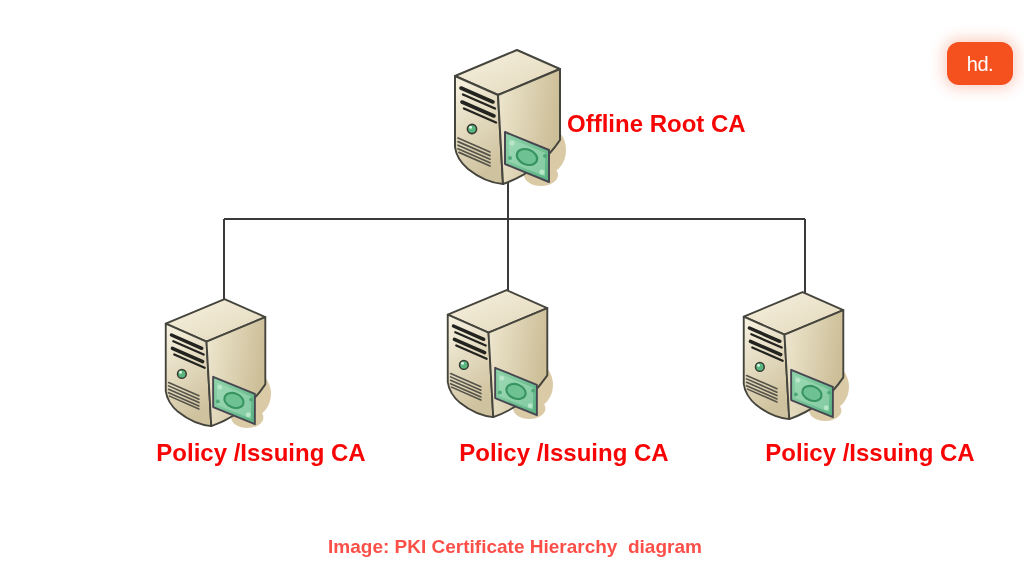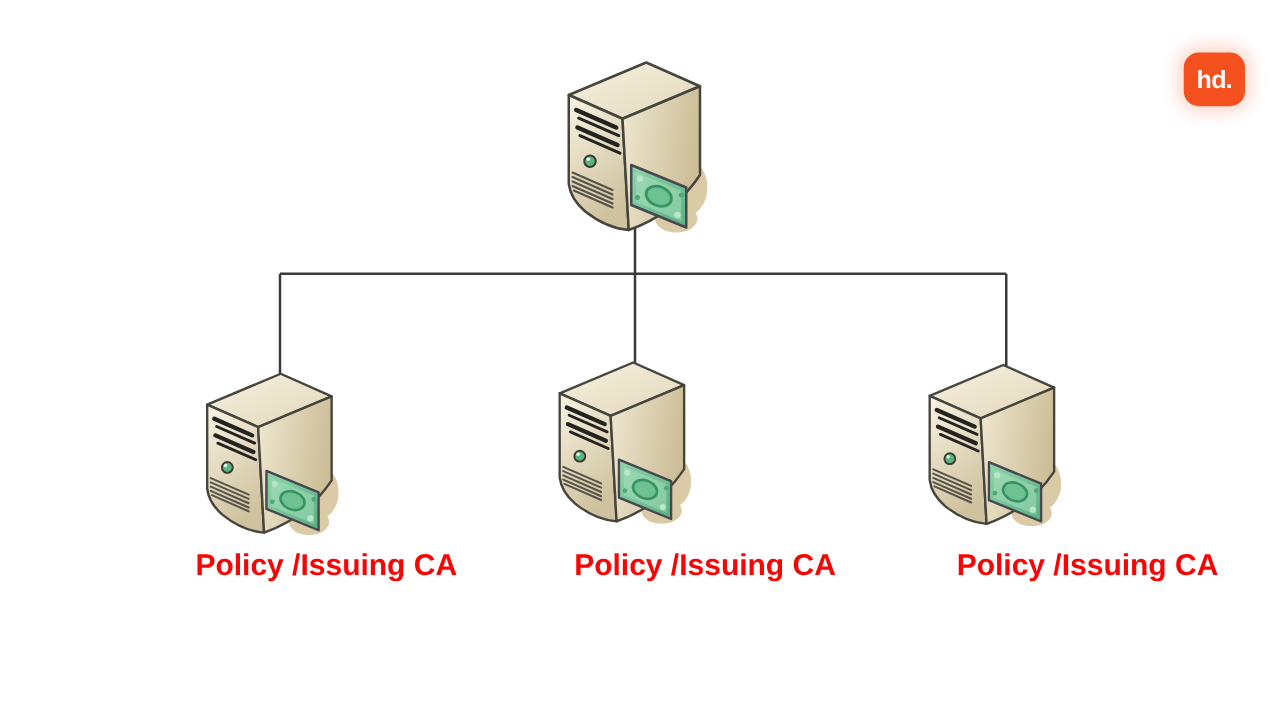--- a/index.html
+++ b/index.html
@@ -42,29 +42,29 @@
     transform: translateX(-50%);
     font-weight: bold;
     font-size: 19px;
     color: #fb4f48;
     white-space: pre;
     line-height: 1.2;
   }
   .logo {
     position: absolute;
     left: 947px; top: 42px;
-    width: 49px; height: 43px;
+    width: 66px; height: 43px;
     background: #f4511e;
     border-radius: 12px;
     box-shadow: 0 0 14px 4px rgba(244, 81, 30, 0.25);
     display: flex;
     align-items: center;
     justify-content: center;
     color: #ffffff;
-    font-weight: bold;
+    font-weight: normal;
     font-size: 20px;
     letter-spacing: -0.5px;
     line-height: 1;
   }
   .defs-svg { position: absolute; width: 0; height: 0; overflow: hidden; }
 </style>
 </head>
 <body>
 
 <svg class="defs-svg" aria-hidden="true">
@@ -137,20 +137,22 @@
   <svg class="server c1" viewBox="0 0 116 148">
       <use href="#srv"></use>
     </svg>
   <svg class="server c2" viewBox="0 0 116 148">
       <use href="#srv"></use>
     </svg>
   <svg class="server c3" viewBox="0 0 116 148">
       <use href="#srv"></use>
     </svg>
 
+  <div class="lbl root-lbl">Offline Root CA</div>
   <div class="lbl child-lbl c1-lbl">Policy /Issuing CA</div>
   <div class="lbl child-lbl c2-lbl">Policy /Issuing CA</div>
   <div class="lbl child-lbl c3-lbl">Policy /Issuing CA</div>
 
+  <div class="caption">Image: PKI Certificate Hierarchy  diagram</div>
 
   <div class="logo">hd.</div>
 
 </div>
 
 </body></html>

